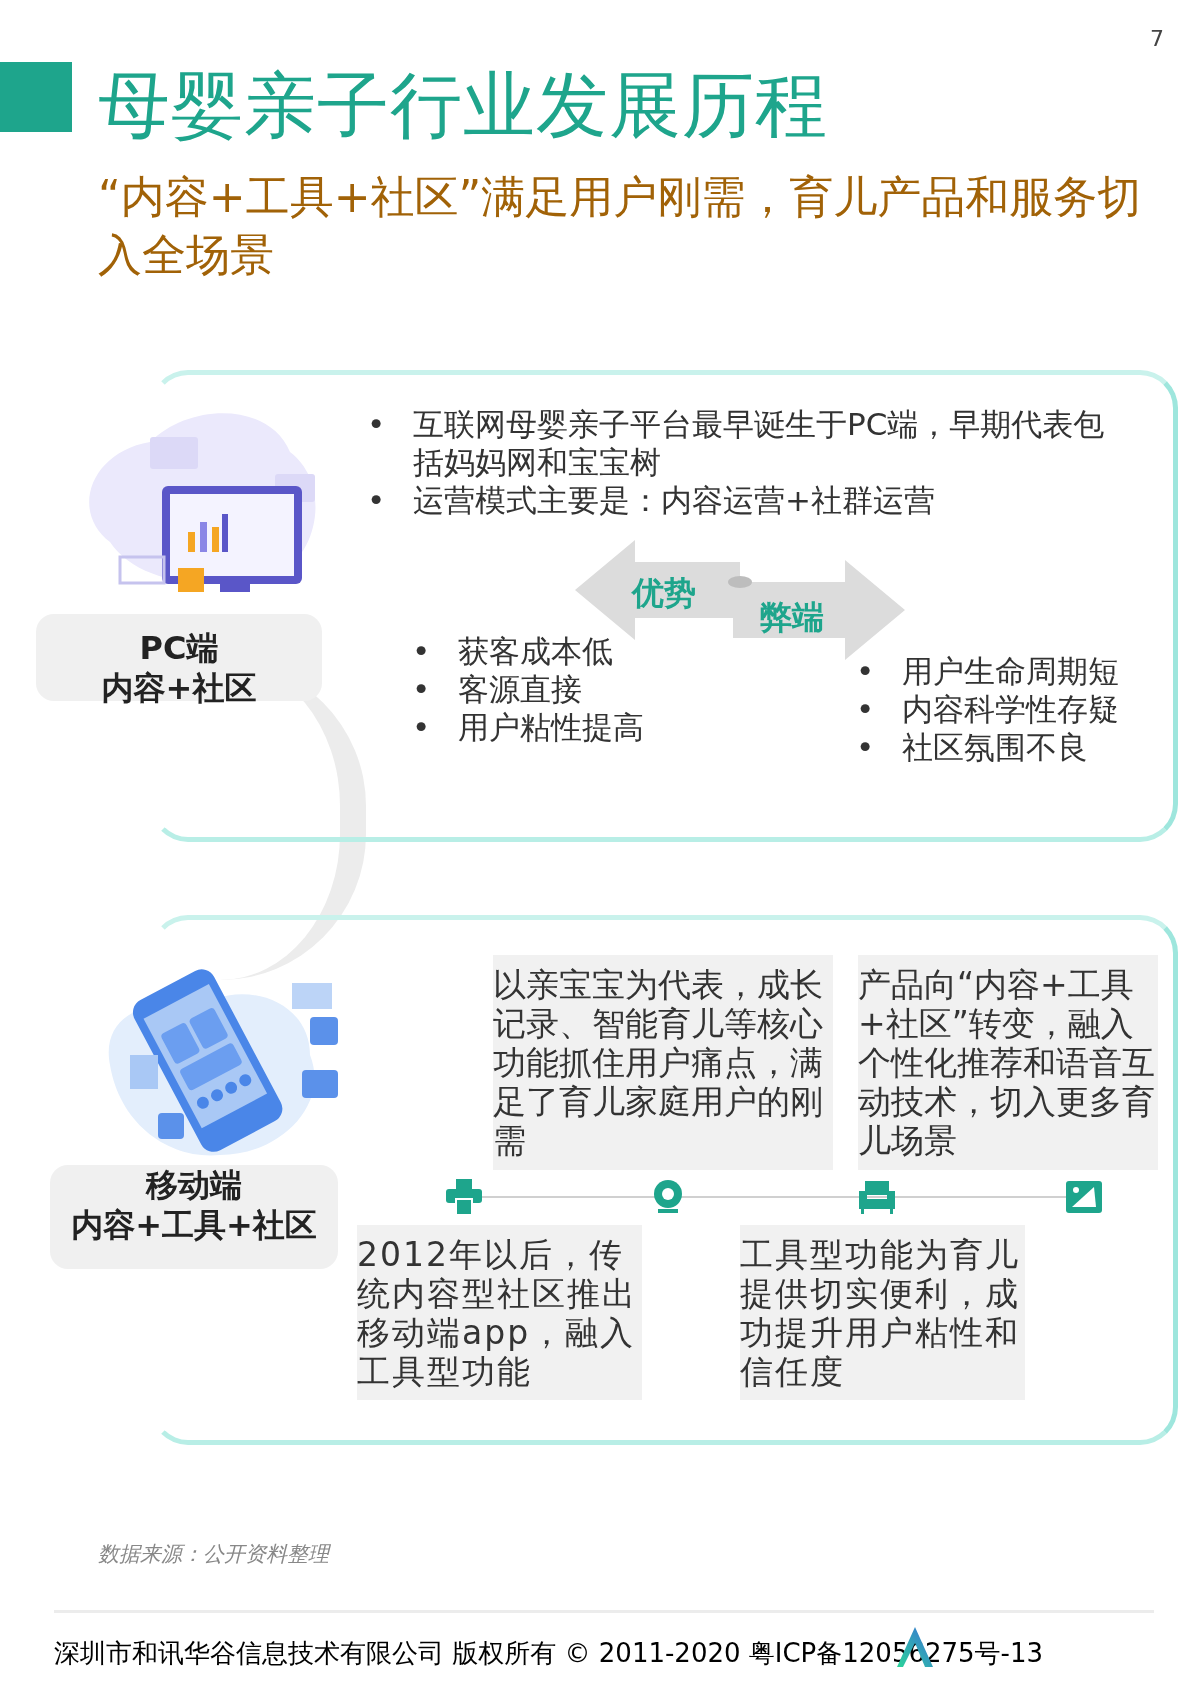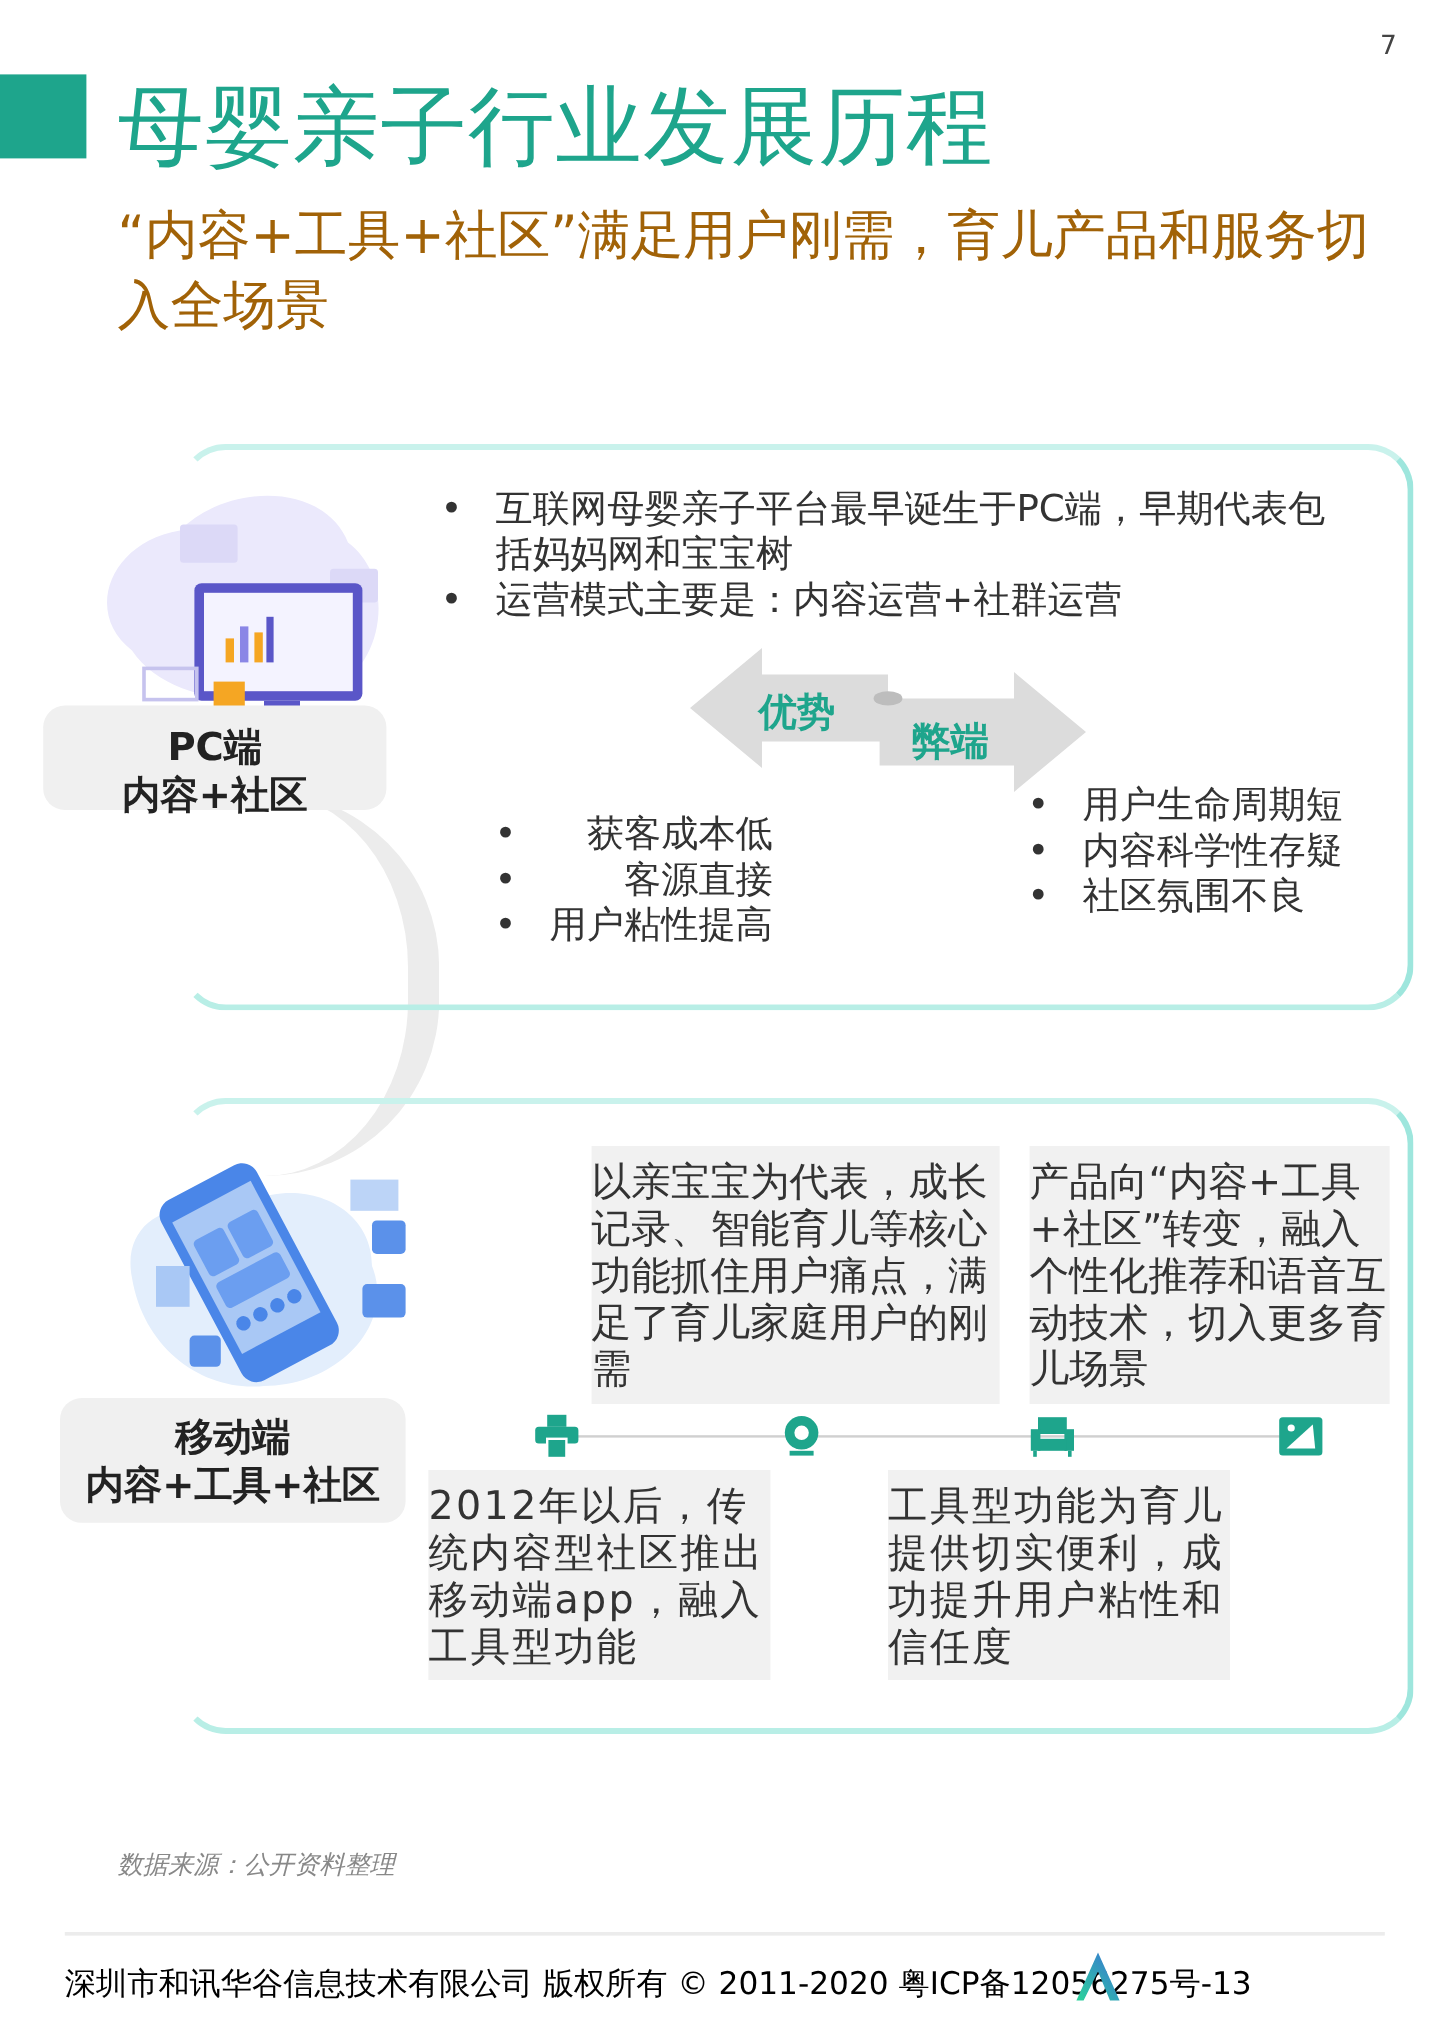--- a/index.html
+++ b/index.html
@@ -7,27 +7,27 @@
   .abs{position:absolute;}
   .page-num{left:1150px;top:26px;font-size:22px;color:#444;}
   .title-bar{left:0;top:62px;width:72px;height:70px;background:#1ea58c;}
   .title{left:98px;top:58px;font-size:72px;color:#1ea58c;letter-spacing:1px;white-space:nowrap;}
   .subtitle{left:98px;top:168px;font-size:44px;line-height:58px;color:#a16207;width:1050px;}
   .box{border-radius:38px;border:5px solid #9ee6dd;border-left-color:transparent;border-top-color:#c9f2ec;border-bottom-color:#b8eee6;}
   .box-top{left:150px;top:370px;width:1018px;height:462px;}
   .box-bot{left:150px;top:915px;width:1018px;height:520px;}
   .connector{left:220px;top:660px;width:120px;height:320px;border-right:26px solid #ececec;border-radius:0 160px 160px 0;}
   .card{background:#f0f0f0;border-radius:18px;text-align:center;font-weight:bold;font-size:32px;line-height:40px;color:#222;}
-  .card-pc{left:36px;top:588px;width:286px;height:87px;padding-top:14px;box-sizing:border-box;}
-  .card-mob{left:50px;top:1165px;width:288px;height:104px;padding-top:12px;box-sizing:border-box;}
+  .card-pc{left:36px;top:614px;width:286px;height:87px;padding-top:14px;box-sizing:border-box;}
+  .card-mob{left:50px;top:1165px;width:288px;height:104px;box-sizing:border-box;}
   .bullets{list-style:none;margin:0;padding:0;font-size:31px;line-height:38px;color:#333;}
   .bullets li{position:relative;padding-left:46px;}
   .bullets li::before{content:"•";position:absolute;left:0;}
   .intro{left:367px;top:405px;width:760px;}
-  .pros{left:412px;top:676px;text-align:right;}
+  .pros{left:412px;top:632px;}
   .cons{left:856px;top:652px;}
   .arrow-left{left:575px;top:540px;}
   .arrow-right{left:725px;top:560px;}
   .arrow-lbl{font-size:32px;font-weight:bold;color:#1ea58c;}
   .tb{background:#f1f1f1;font-size:33px;line-height:39px;color:#333;padding:10px 0;box-sizing:border-box;}
   .tb1{left:493px;top:955px;width:340px;height:215px;}
   .tb2{left:858px;top:955px;width:300px;height:215px;}
   .tb3{left:357px;top:1225px;width:285px;height:175px;letter-spacing:2px;}
   .tb4{left:740px;top:1225px;width:285px;height:175px;letter-spacing:2px;}
   .timeline-line{left:460px;top:1196px;width:640px;height:2px;background:#d0d0d0;}

